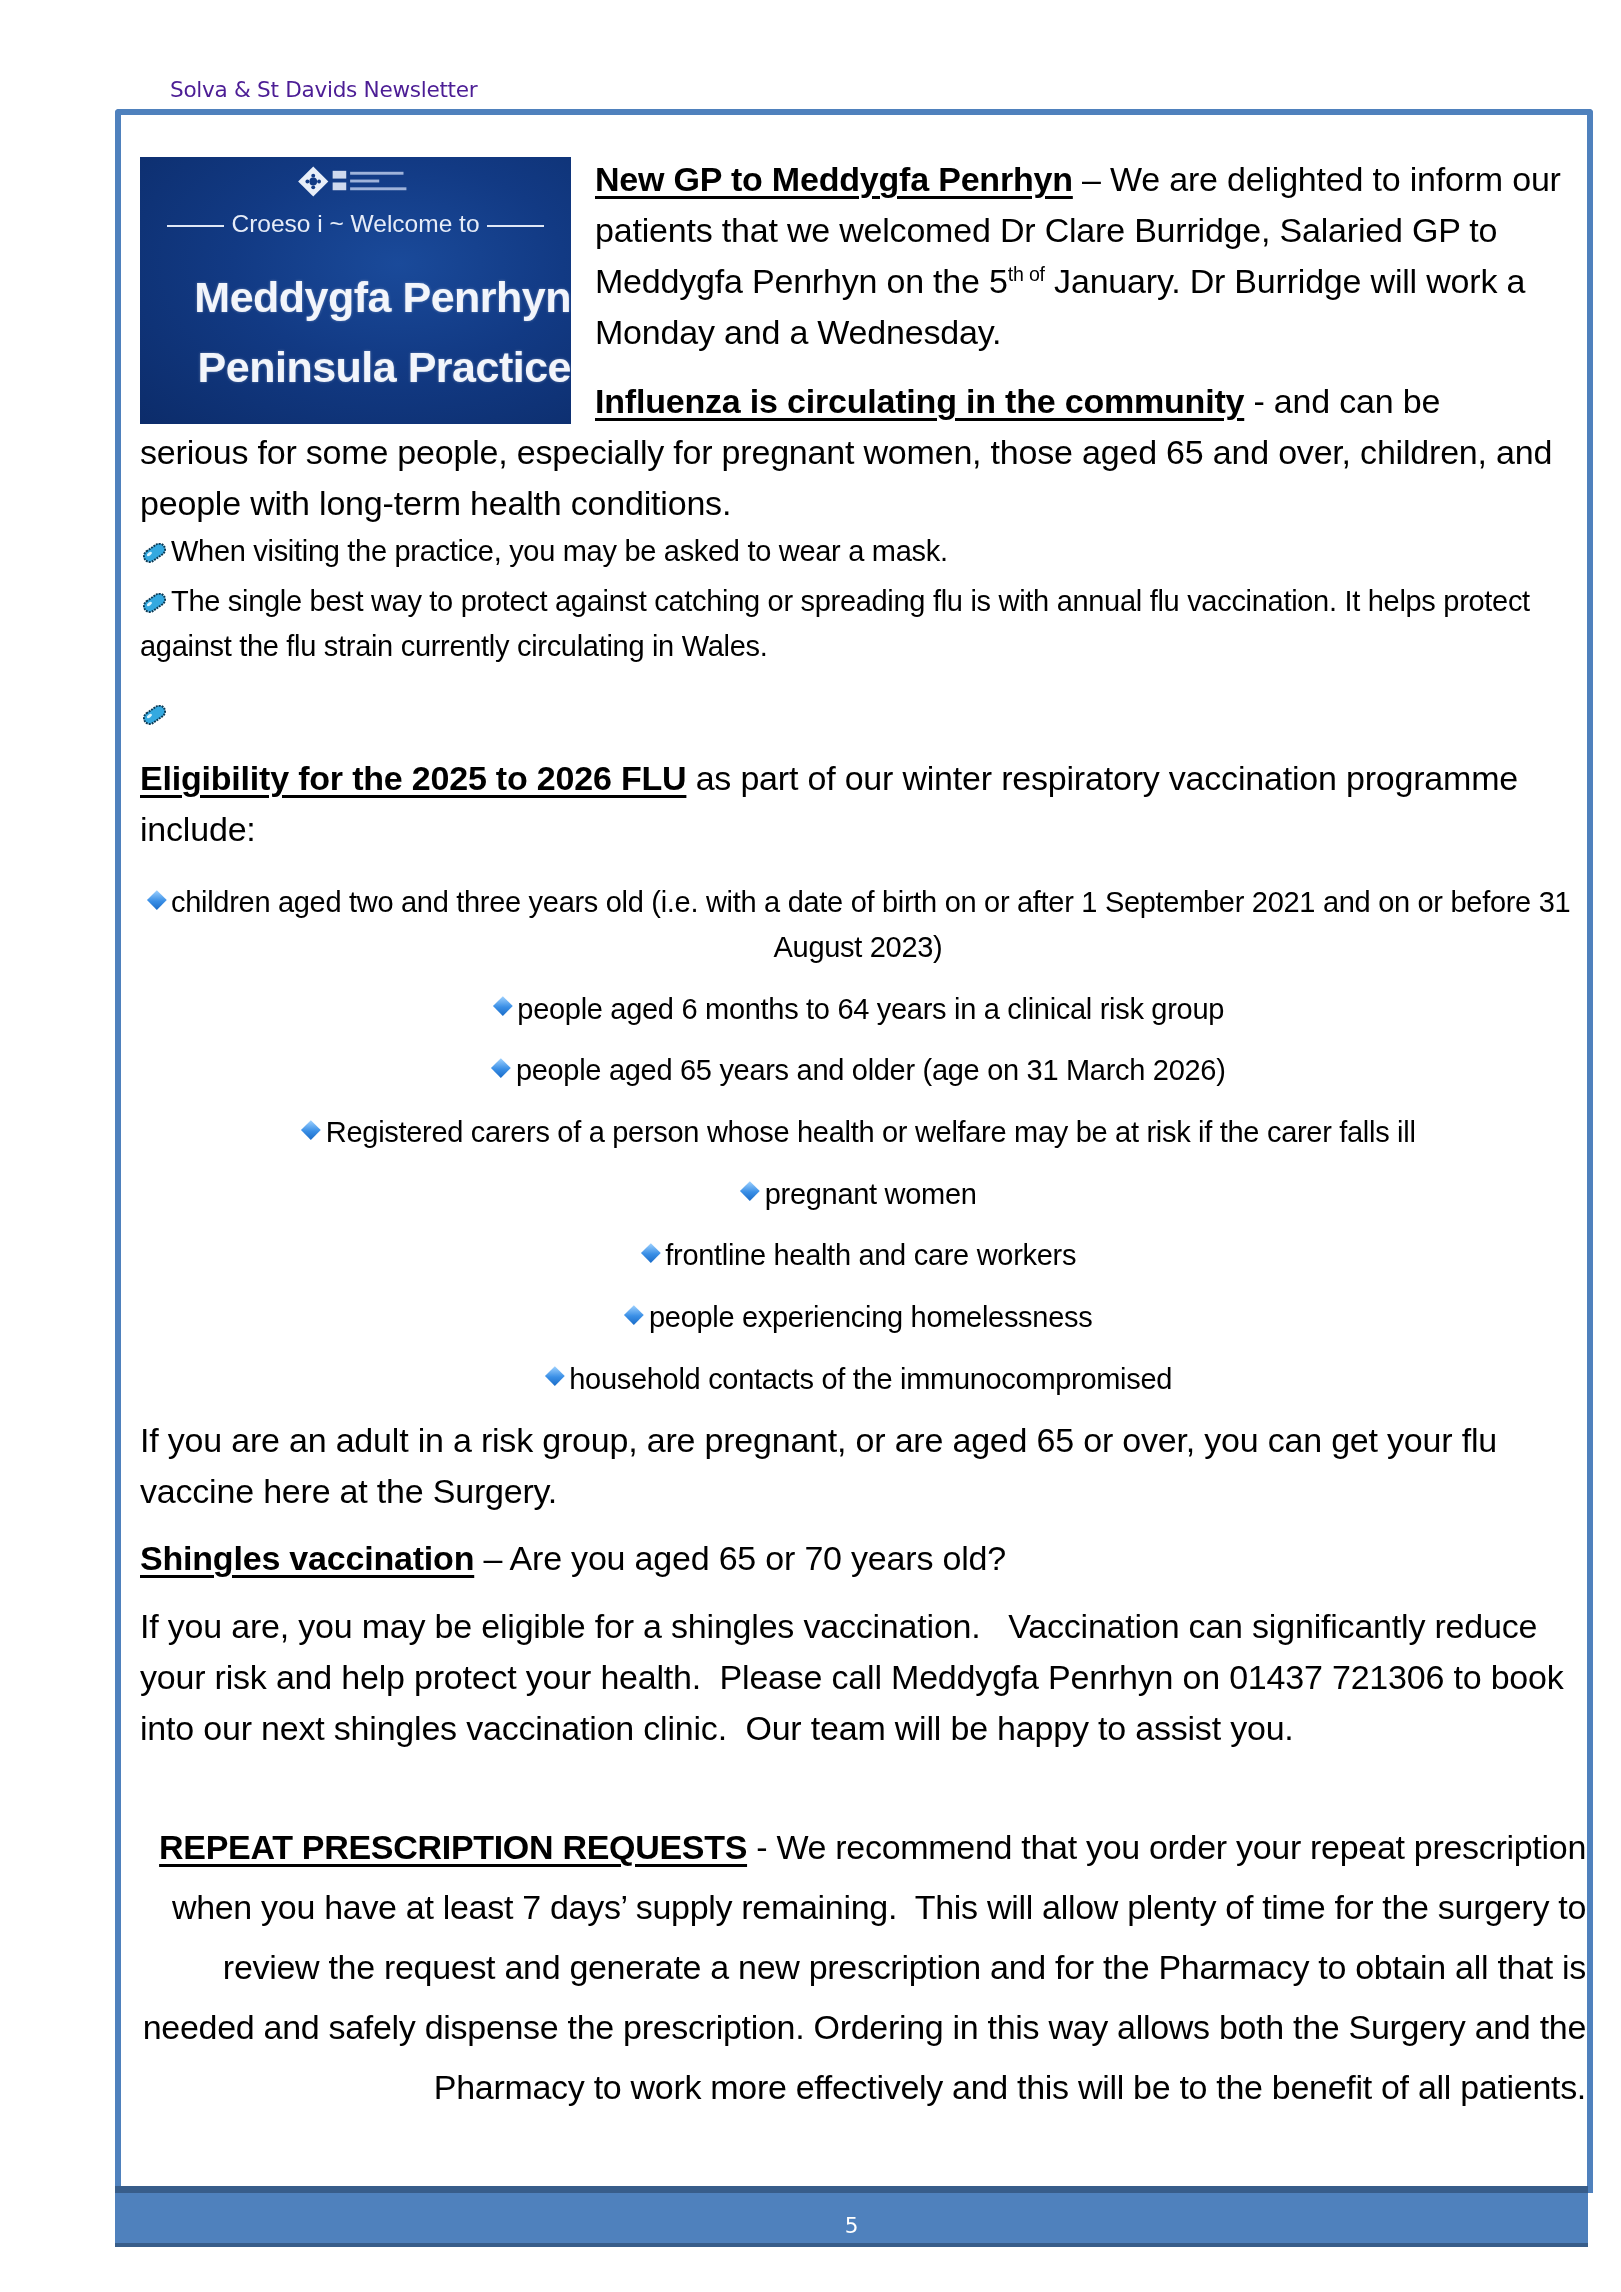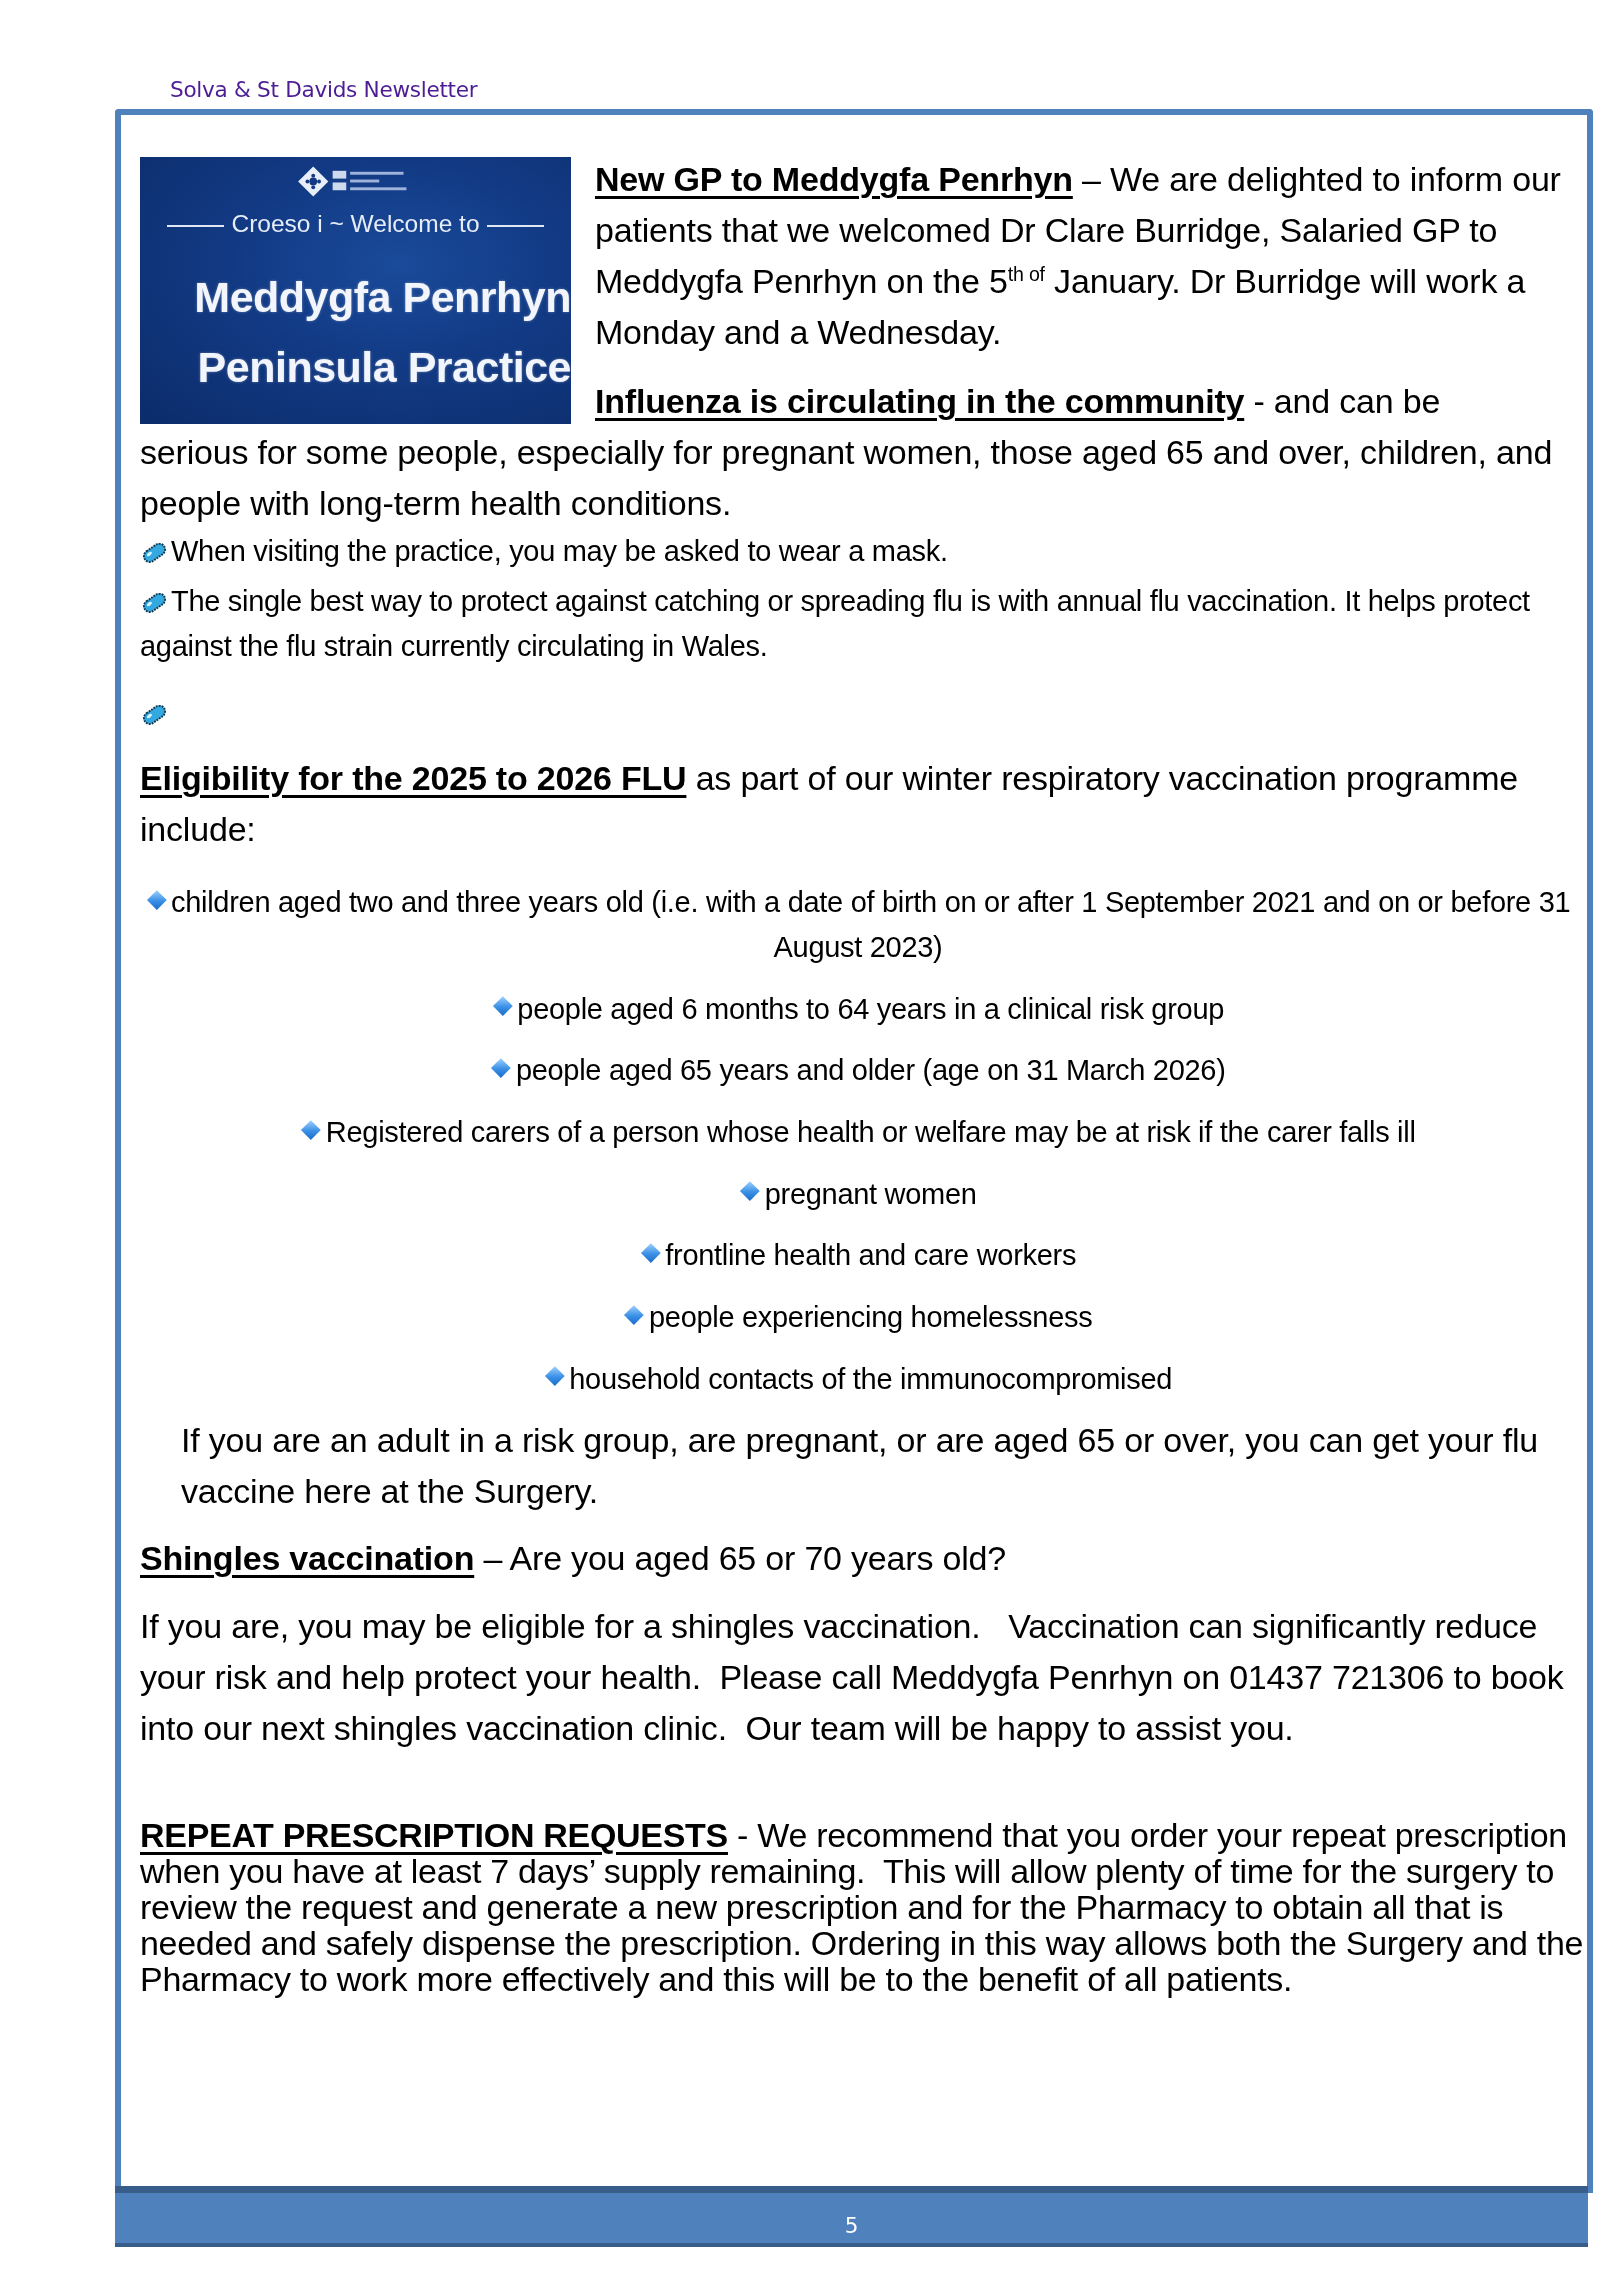--- a/index.html
+++ b/index.html
@@ -58,24 +58,24 @@
     display: inline-block; width: 29px; height: 19.6px; vertical-align: -2px; margin-right: 2px;
   }
   .p-elig { left: 140px; top: 753px; width: 1441px; }
   .bullet-list { position: absolute; left: 140px; top: 880px; width: 1436px; margin: 0; padding: 0; list-style: none; }
   .bullet-list li { font-size: 29px; line-height: 45px; margin-bottom: 16.7px; letter-spacing: -0.3px; text-align: center; }
   .diamond {
     display: inline-block; width: 13.7px; height: 13.7px; transform: rotate(45deg);
     background: linear-gradient(135deg, #9fd2ff 0%, #3a8fe6 55%, #1a6cc8 100%);
     margin: 0 7.8px 9.8px 3.9px; vertical-align: middle;
   }
-  .p-risk { left: 140px; top: 1415px; width: 1441px; margin-left: 41px; }
+  .p-risk { left: 140px; top: 1415px; width: 1441px; }
   .p-shingles-head { left: 140px; top: 1533px; width: 1441px; }
   .p-shingles-body { left: 140px; top: 1601px; width: 1441px; }
-  .p-repeat { left: 140px; top: 1817px; width: 1446px; font-size: 34px; line-height: 36px; letter-spacing: -0.3px; }
+  .p-repeat { left: 140px; top: 1817px; width: 1446px; font-size: 34px; line-height: 60px; letter-spacing: -0.3px; text-align: right; }
 </style>
 </head>
 <body>
 
 <div class="running-header">Solva &amp; St Davids Newsletter</div>
 
 <div class="frame"></div>
 
 <div class="banner">
   <svg class="banner-logo" viewBox="0 0 120 34">

